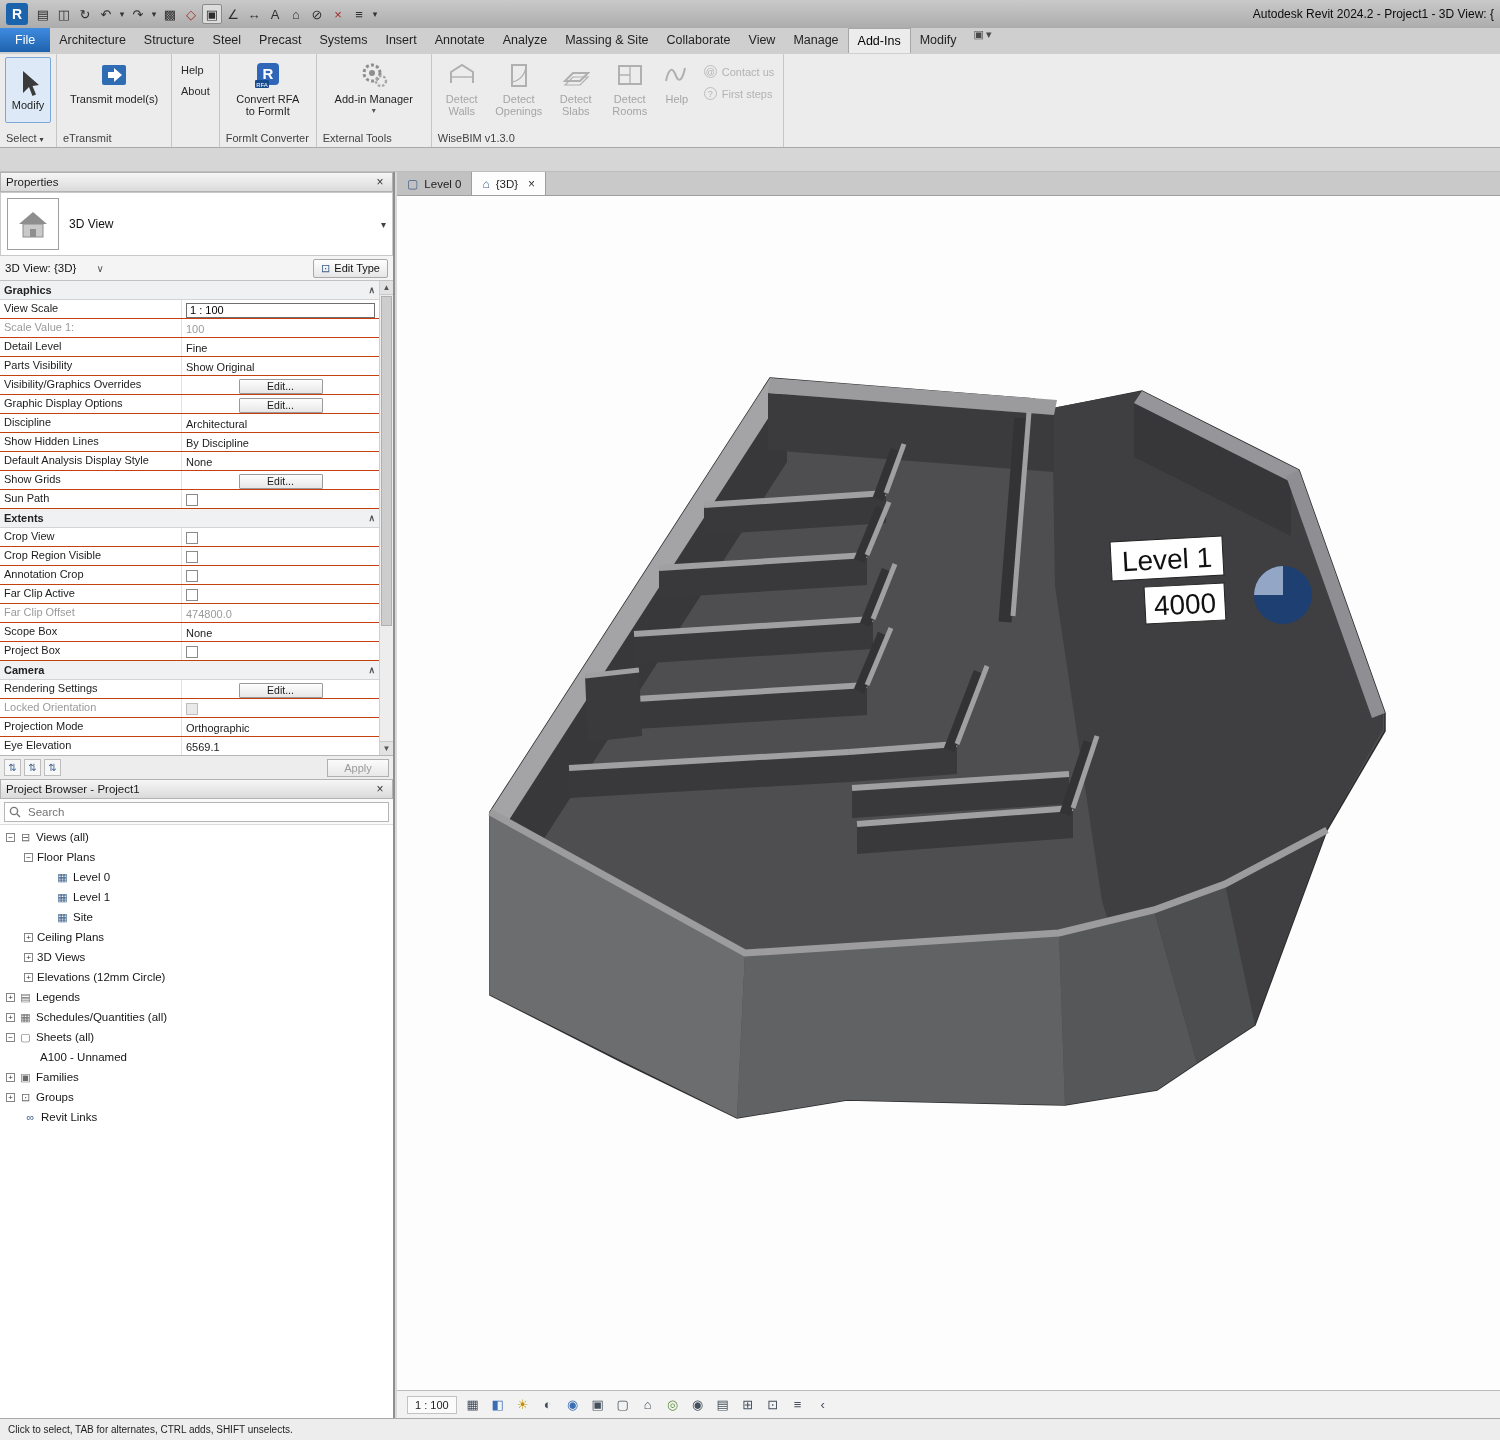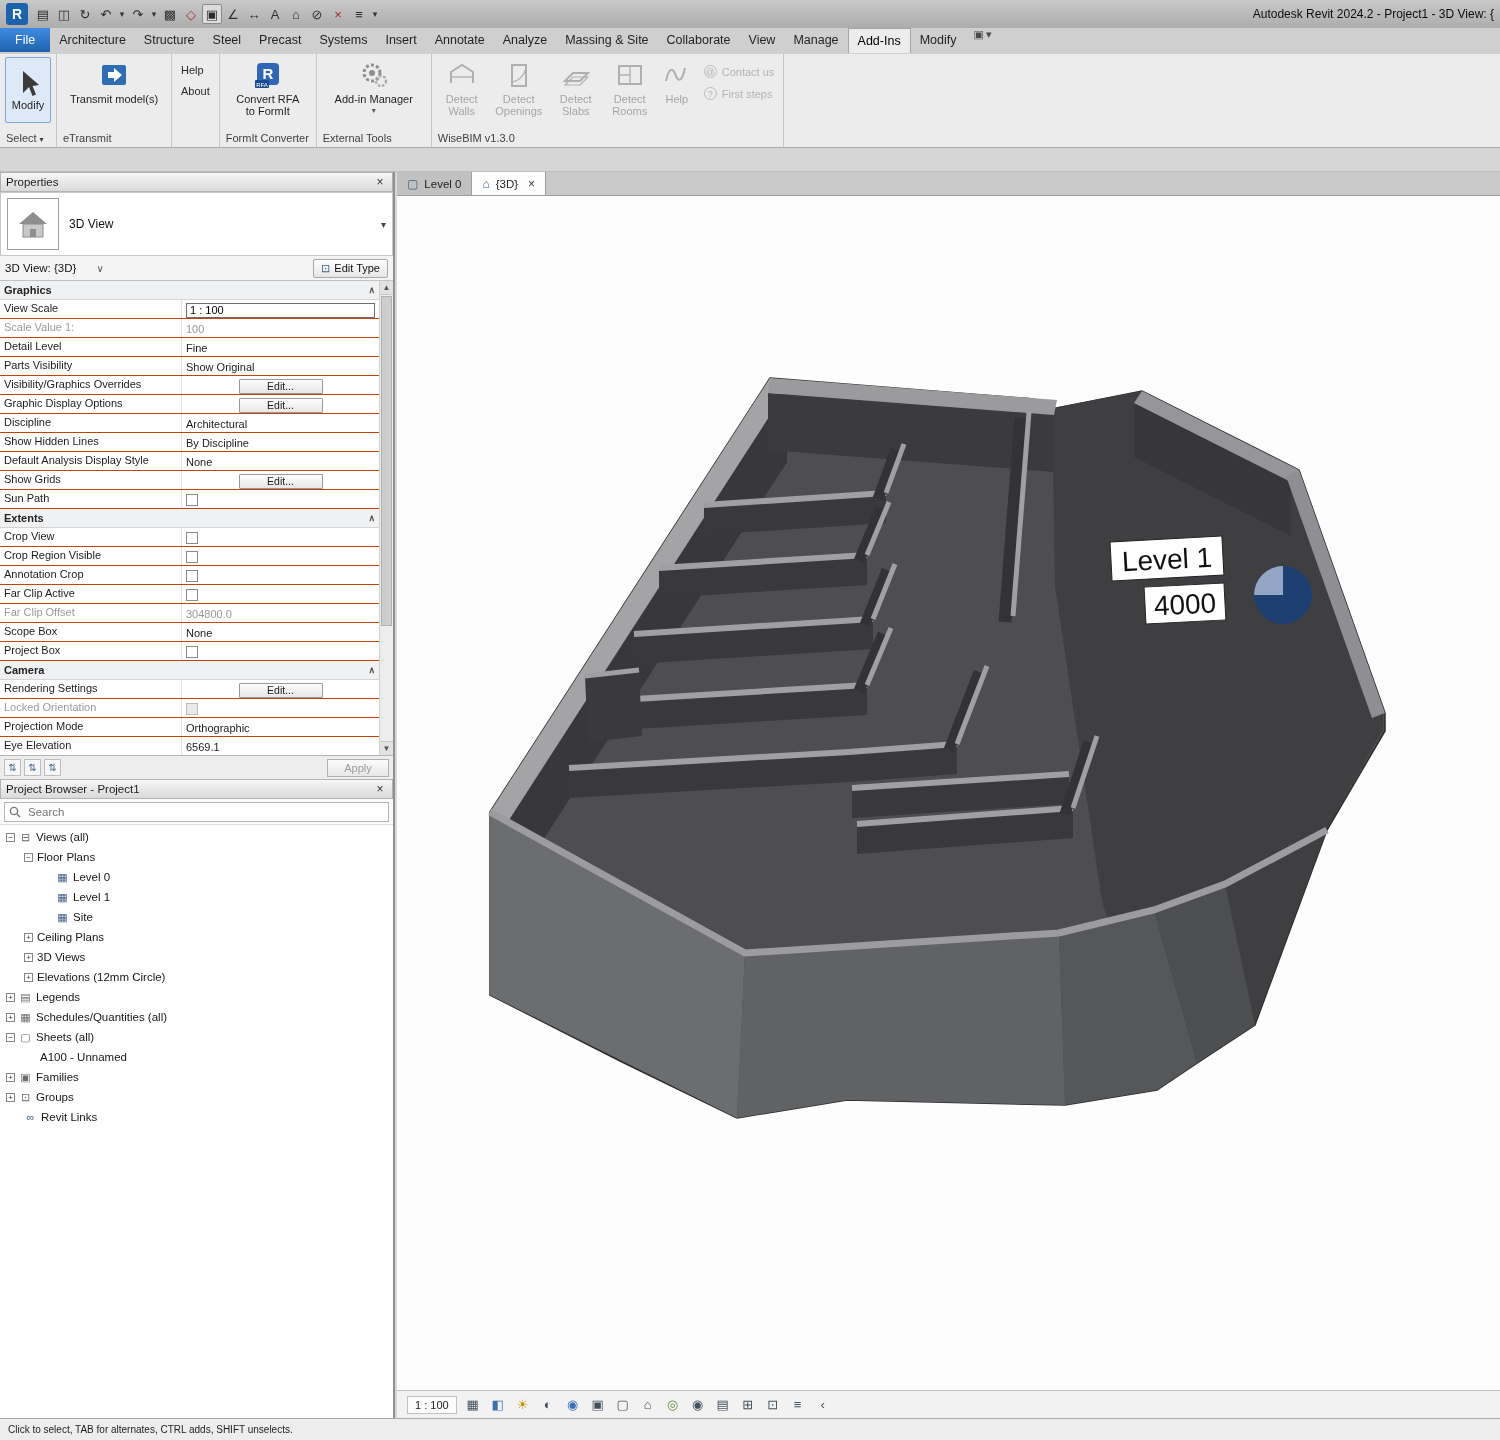--- a/index.html
+++ b/index.html
@@ -418,21 +418,21 @@
           </div>
         </div>
       <div class="prow">
           <div class="plabel">Far Clip Active</div>
         <div class="pval">
             <span class="cb"></span>
           </div>
         </div>
       <div class="prow">
           <div class="plabel dim">Far Clip Offset</div>
-        <div class="pval dim">304800.0</div>
+        <div class="pval dim">474800.0</div>
         </div>
       <div class="prow">
           <div class="plabel">Scope Box</div>
         <div class="pval">None</div>
         </div>
       <div class="prow">
           <div class="plabel">Project Box</div>
         <div class="pval">
             <span class="cb"></span>
           </div>

